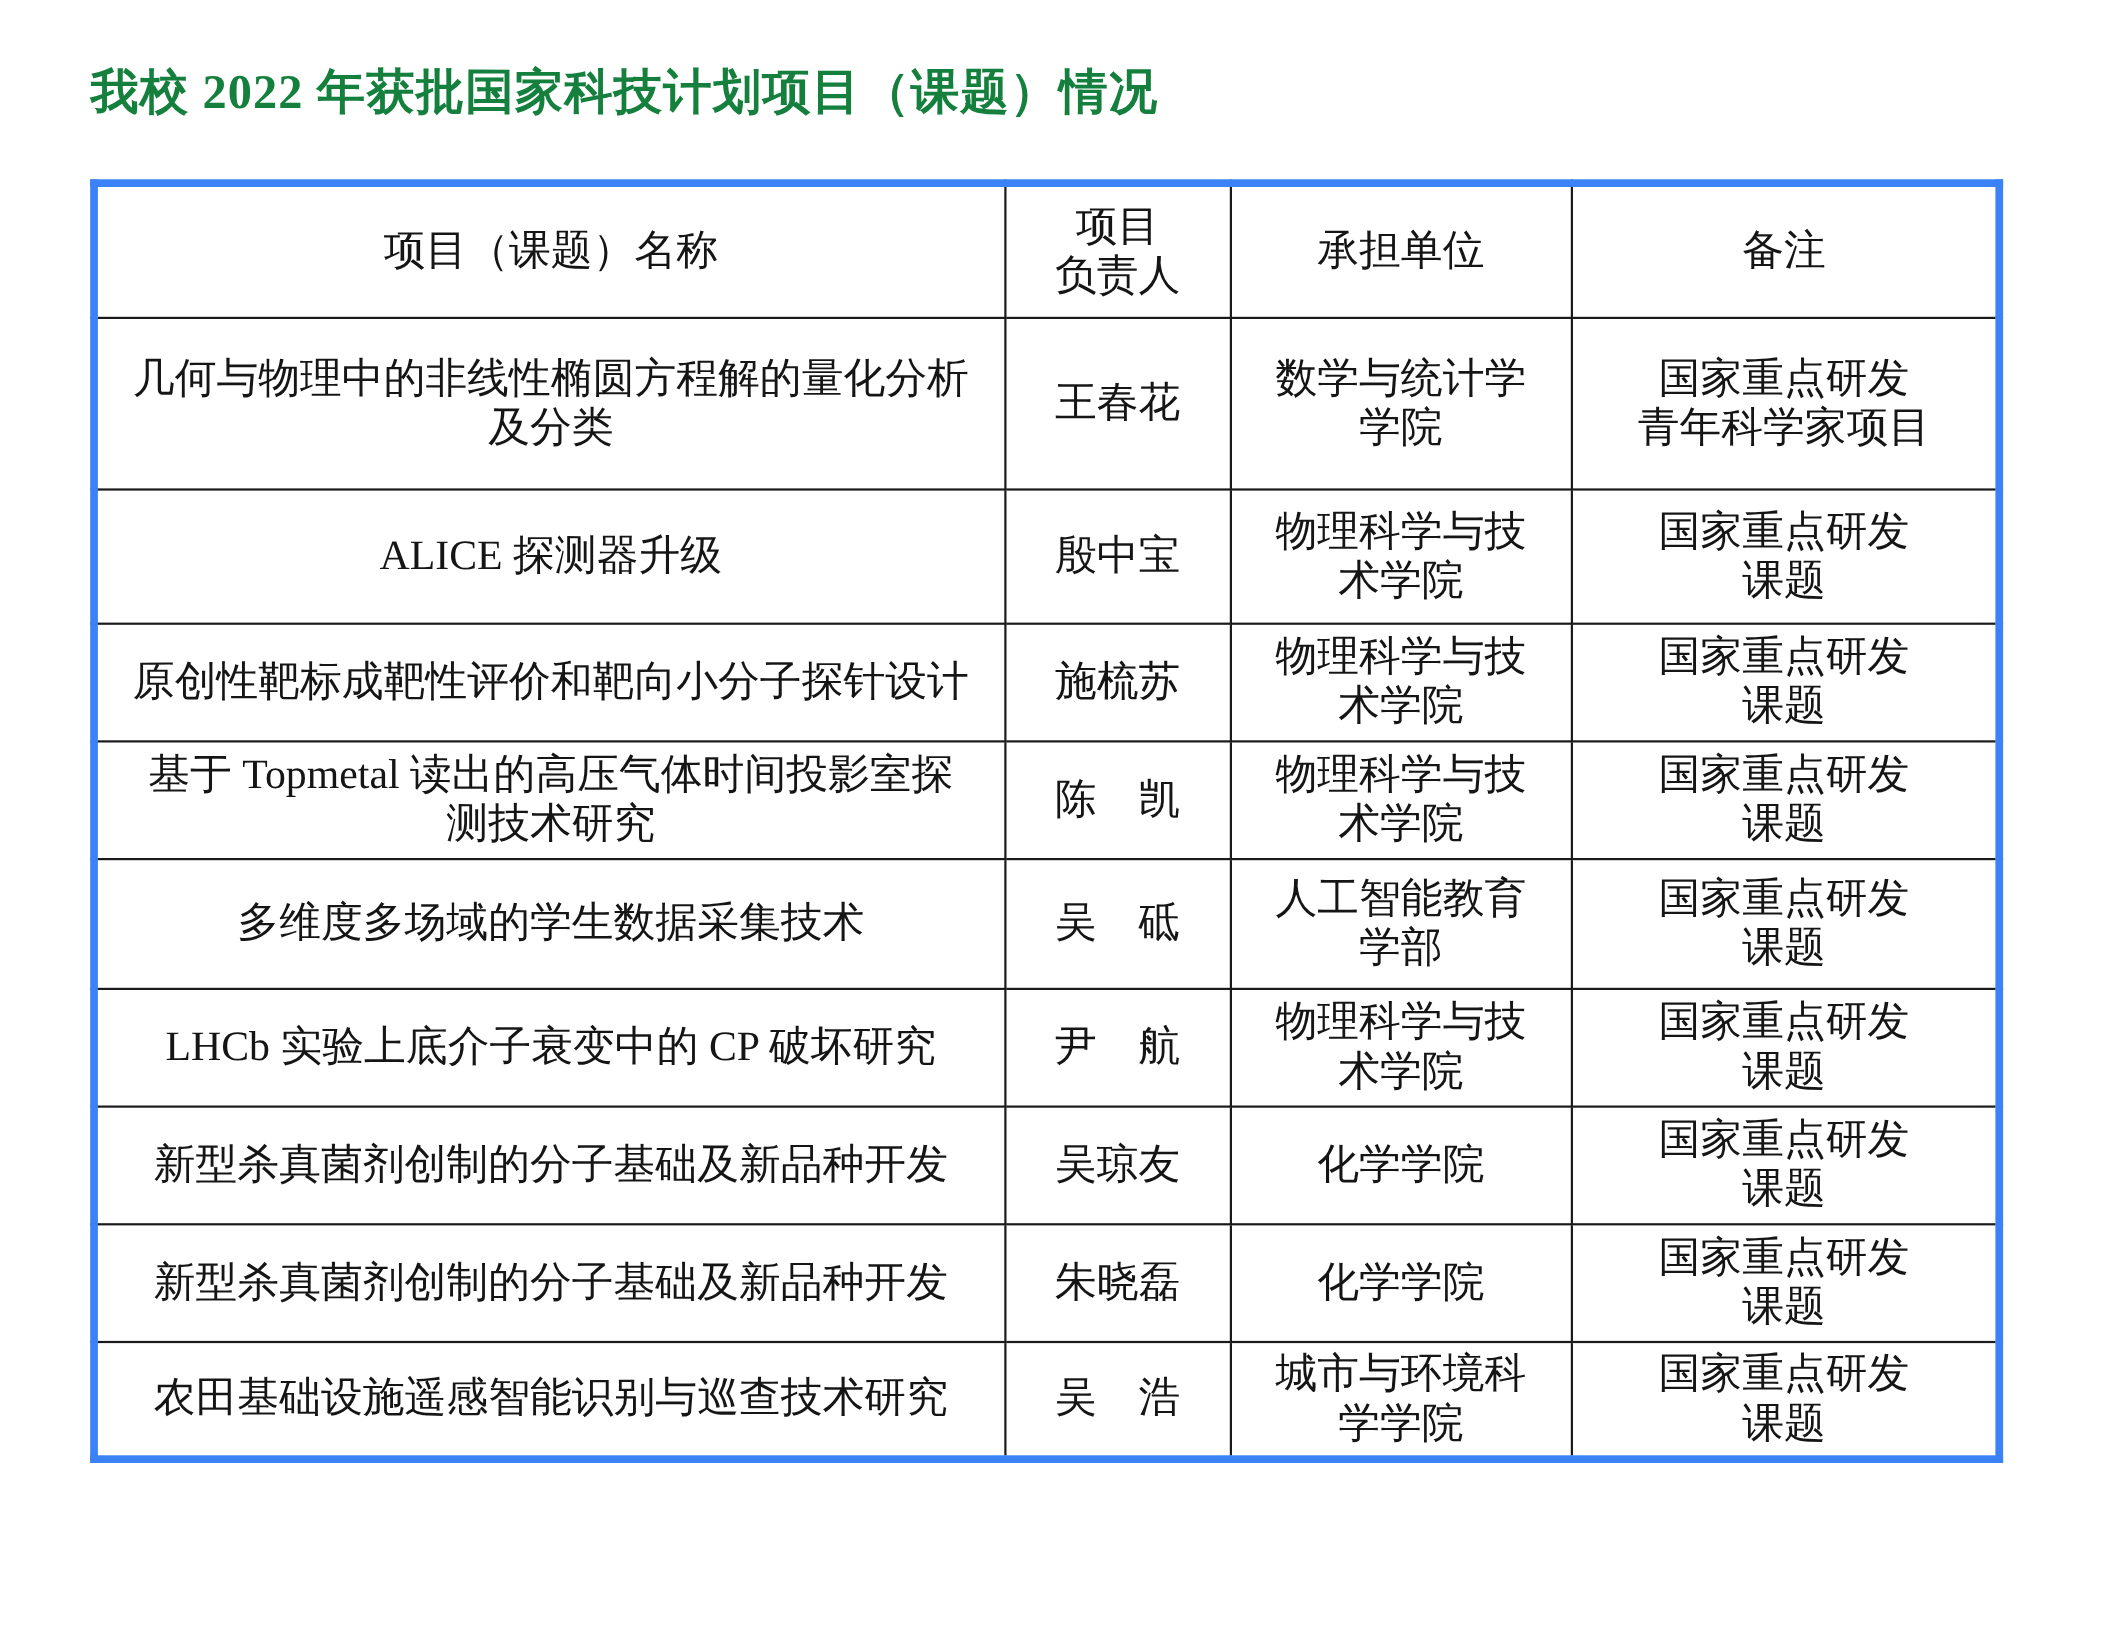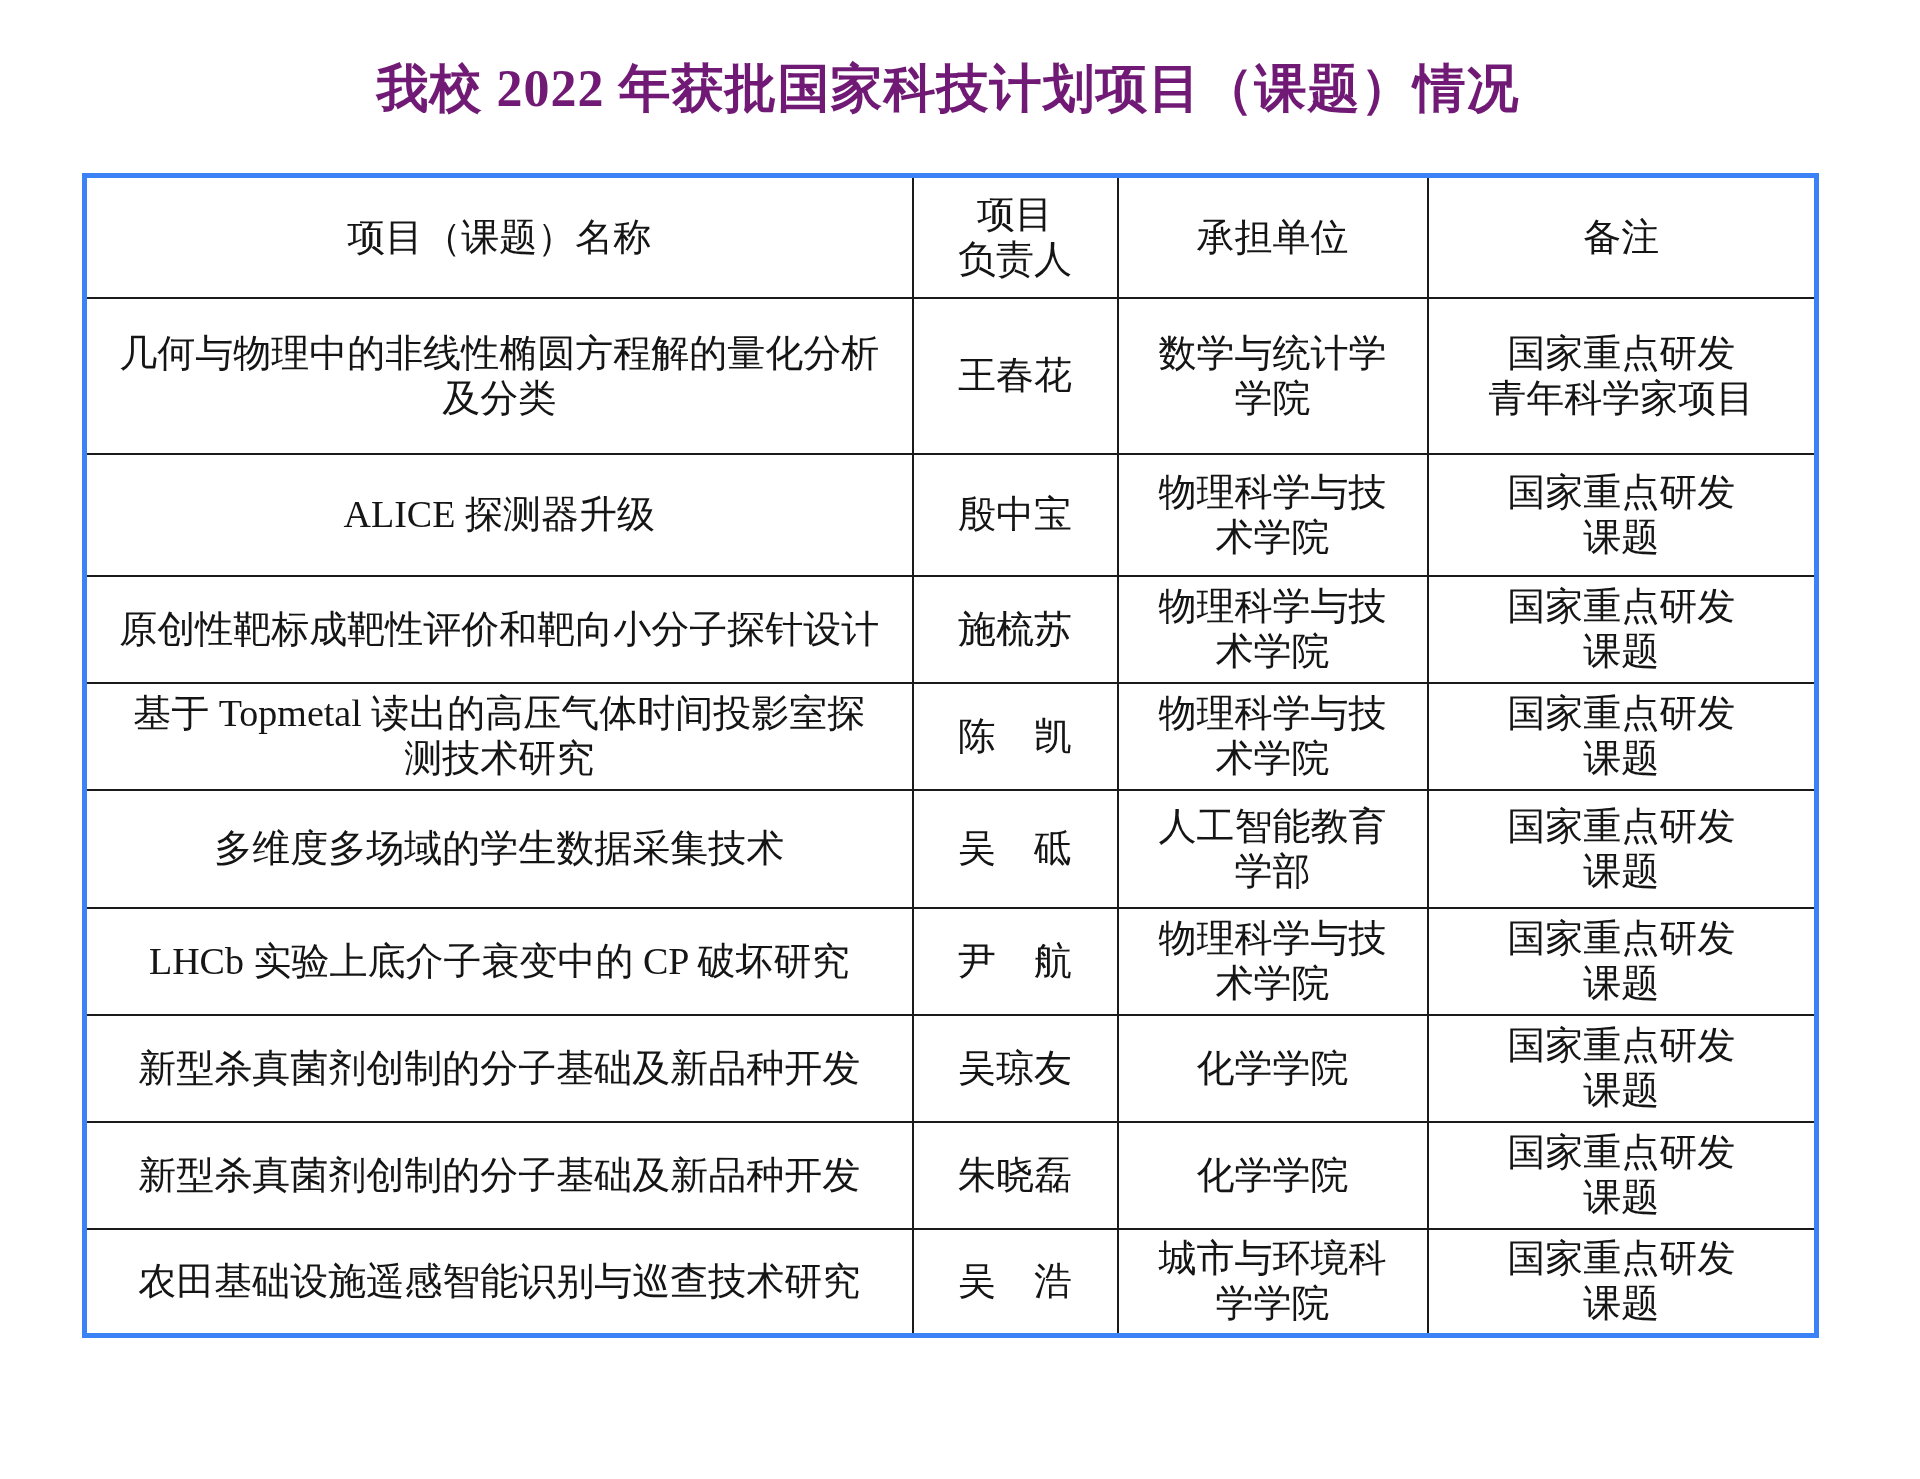--- a/index.html
+++ b/index.html
@@ -8,32 +8,31 @@
     background:#ffffff;color:#111;
     font-family:"Liberation Serif","DejaVu Serif",serif;
   }
   .page{
     box-sizing:border-box;
     width:1920px;height:1479px;
     padding:56px 106px 0 82px;
   }
   .title{
     margin:0 0 52px 0;
-    font-size:52px;
+    font-size:44px;
     font-weight:bold;
     line-height:1.25;
-    text-align:center;
-    color:#701a75;
+    color:#15803d;
     letter-spacing:1px;
   }
   table.grid{
     border-collapse:collapse;
     table-layout:fixed;
     width:1732px;
-    border:5px solid #3b82f6;
+    border:7px solid #3b82f6;
   }
   table.grid th, table.grid td{
     border:2px solid #1a1a1a;
     text-align:center;
     vertical-align:middle;
     font-size:38px;
     font-weight:normal;
     line-height:1.18;
     padding:6px 10px;
     white-space:pre-line;

